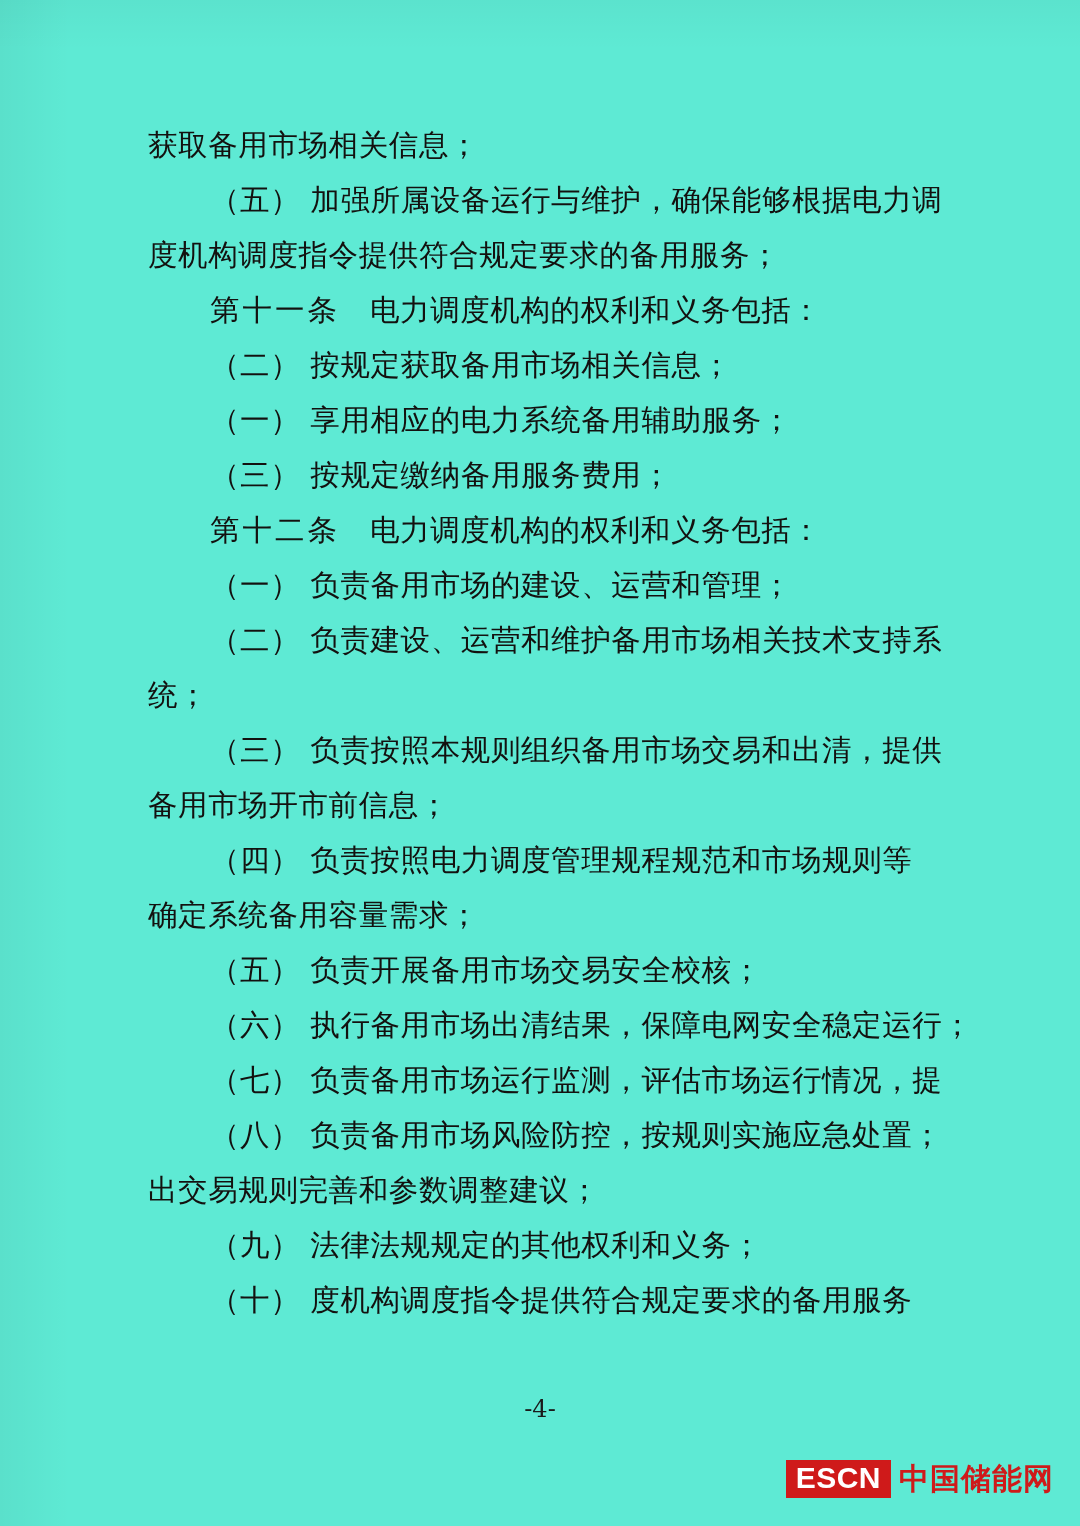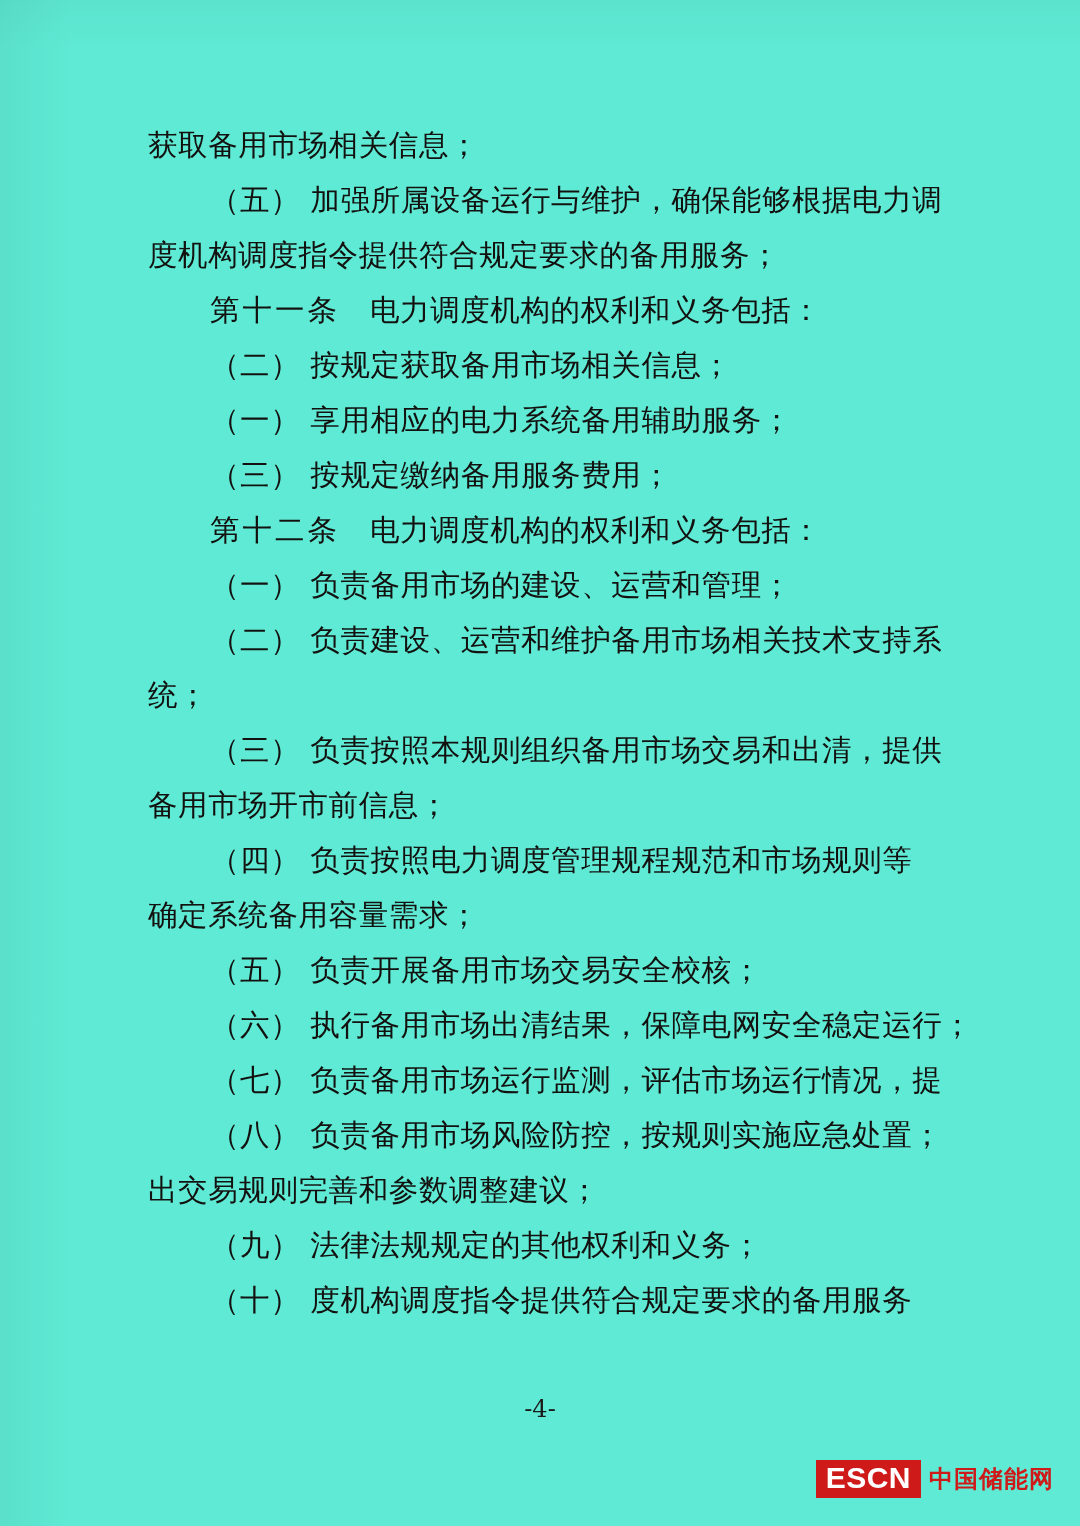--- a/index.html
+++ b/index.html
@@ -80,21 +80,21 @@
     font-weight: 700;
     font-size: 30px;
     letter-spacing: 0.5px;
     padding: 3px 10px 5px 10px;
     line-height: 1;
   }
   .wm-cn {
     color: #cf1a1a;
     font-family: "Liberation Sans", sans-serif;
     font-weight: 700;
-    font-size: 24px;
+    font-size: 30px;
     letter-spacing: 1px;
     line-height: 1;
     padding-left: 8px;
   }
 
   
   .edge-shade-left {
     position: absolute;
     left: 0; top: 0; bottom: 0; width: 70px;
     background: linear-gradient(to right, rgba(0,0,0,0.045), rgba(0,0,0,0));

